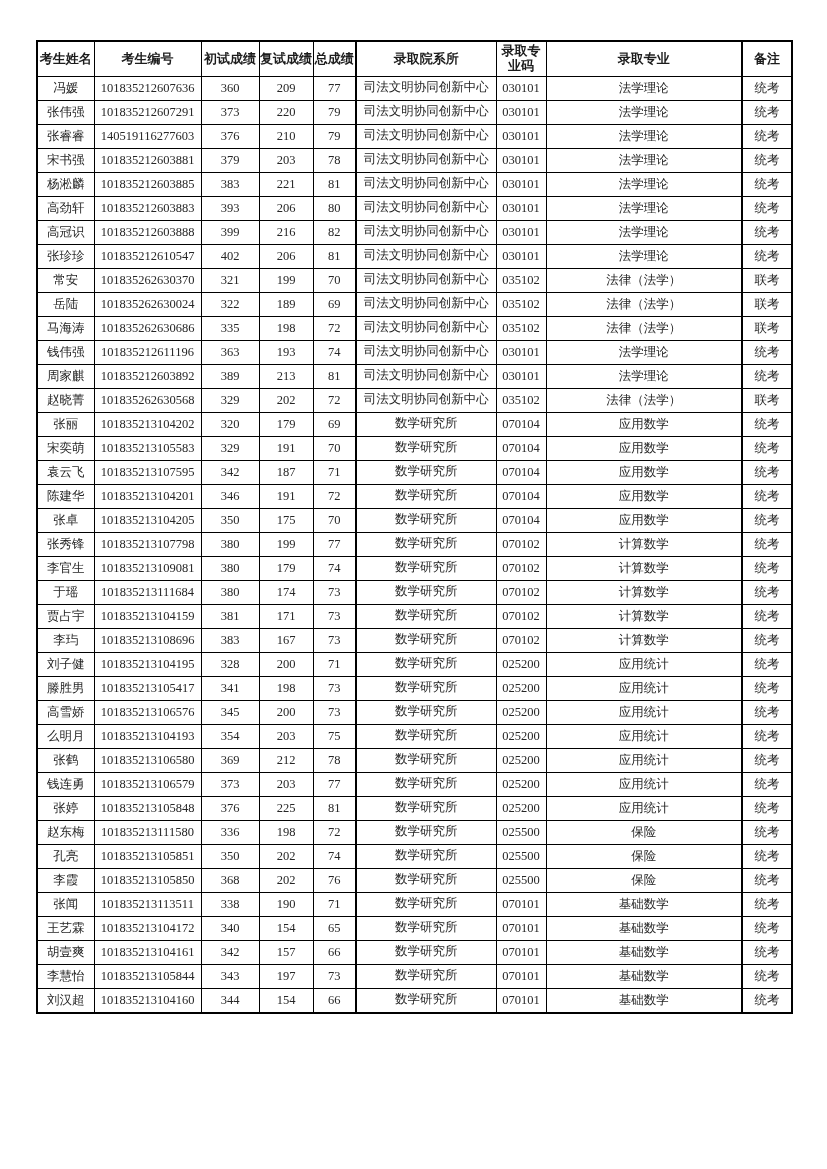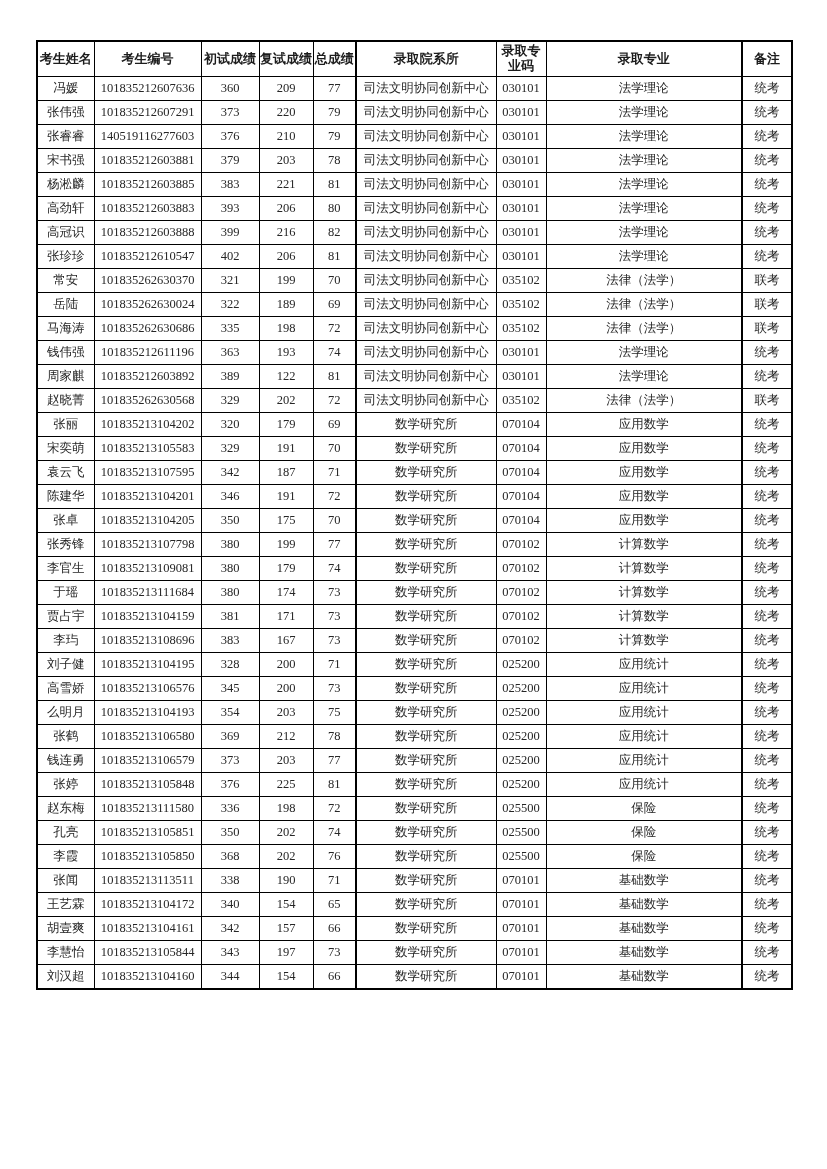--- a/index.html
+++ b/index.html
@@ -42,21 +42,21 @@
     line-height: 1.15;
     padding: 0;
   }
   table.adm td {
     font-size: 12.5px;
     height: 23px;
     line-height: 23px;
   }
   
   td.c1 { font-size: 13px; letter-spacing: 0px; }
-  td.c5 { padding: 0; }
+  td.c5 { padding: 0; font-family: Liberation Mono, monospace; }
   
   table.adm th.sep-l, table.adm td.sep-l { border-left: 2px solid #000; }
   
   table.adm td { color: #262626; }
 </style>
 </head>
 <body>
 
 <div class="sheet">
   <table class="adm">
@@ -214,21 +214,21 @@
           <td class="c4">74</td>
           <td class="c5 sep-l">司法文明协同创新中心</td>
           <td class="c6">030101</td>
           <td class="c7">法学理论</td>
           <td class="c8 sep-l">统考</td>
         </tr>
         <tr>
           <td class="c0">周家麒</td>
           <td class="c1">101835212603892</td>
           <td class="c2">389</td>
-          <td class="c3">122</td>
+          <td class="c3">213</td>
           <td class="c4">81</td>
           <td class="c5 sep-l">司法文明协同创新中心</td>
           <td class="c6">030101</td>
           <td class="c7">法学理论</td>
           <td class="c8 sep-l">统考</td>
         </tr>
         <tr>
           <td class="c0">赵晓菁</td>
           <td class="c1">101835262630568</td>
           <td class="c2">329</td>
@@ -354,20 +354,31 @@
           <td class="c1">101835213104195</td>
           <td class="c2">328</td>
           <td class="c3">200</td>
           <td class="c4">71</td>
           <td class="c5 sep-l">数学研究所</td>
           <td class="c6">025200</td>
           <td class="c7">应用统计</td>
           <td class="c8 sep-l">统考</td>
         </tr>
         <tr>
+          <td class="c0">滕胜男</td>
+          <td class="c1">101835213105417</td>
+          <td class="c2">341</td>
+          <td class="c3">198</td>
+          <td class="c4">73</td>
+          <td class="c5 sep-l">数学研究所</td>
+          <td class="c6">025200</td>
+          <td class="c7">应用统计</td>
+          <td class="c8 sep-l">统考</td>
+        </tr>
+        <tr>
           <td class="c0">高雪娇</td>
           <td class="c1">101835213106576</td>
           <td class="c2">345</td>
           <td class="c3">200</td>
           <td class="c4">73</td>
           <td class="c5 sep-l">数学研究所</td>
           <td class="c6">025200</td>
           <td class="c7">应用统计</td>
           <td class="c8 sep-l">统考</td>
         </tr>

